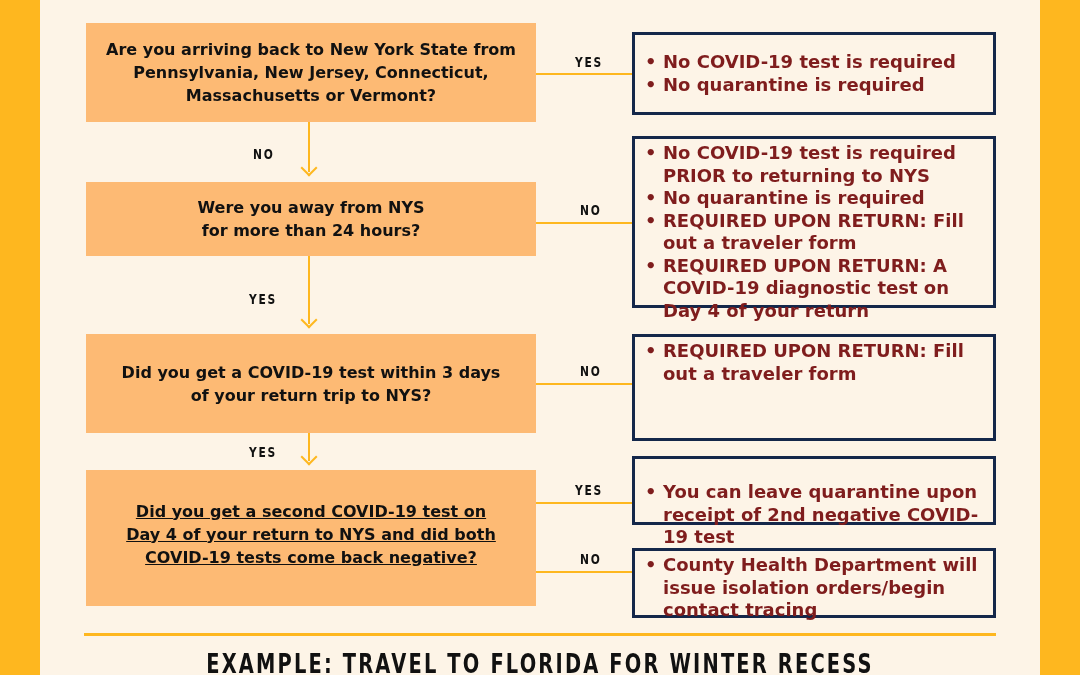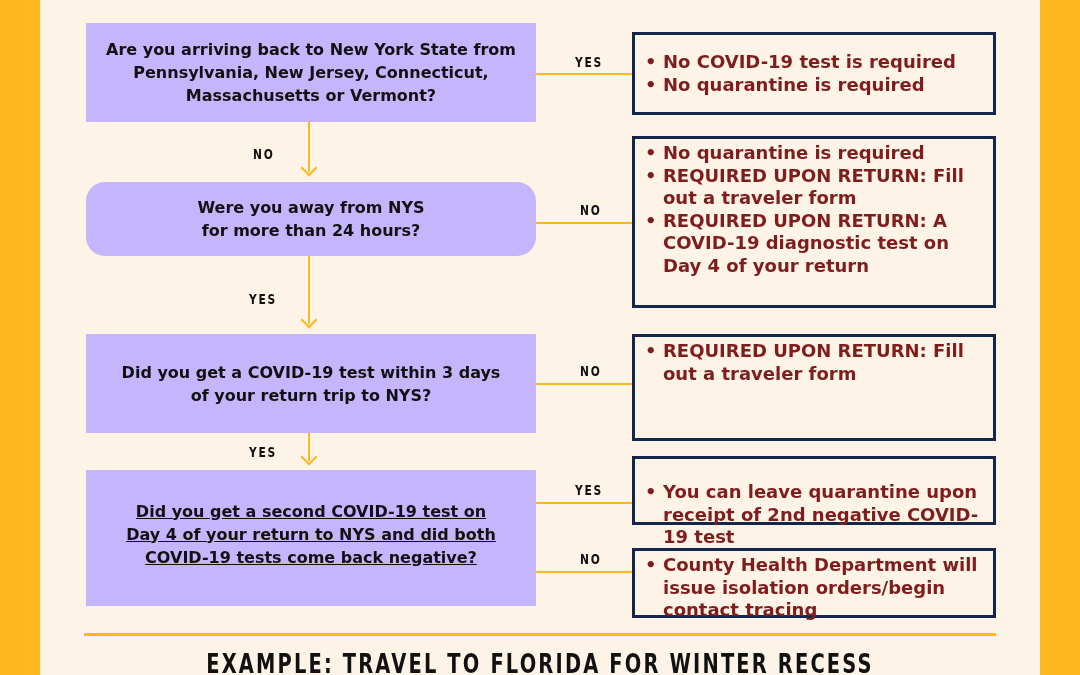--- a/index.html
+++ b/index.html
@@ -1,19 +1,19 @@
 <!DOCTYPE html>
 <html><head>
 <meta charset="utf-8">
 <style>
   html, body { margin:0; padding:0; }
   body { width:1080px; height:675px; overflow:hidden; position:relative; background:#fdf4e7; font-family:"DejaVu Sans", sans-serif; }
   .border-l { position:absolute; left:0; top:0; width:40px; height:675px; background:#feb71f; }
   .border-r { position:absolute; left:1040px; top:0; width:40px; height:675px; background:#feb71f; }
-  .qbox { position:absolute; left:86px; width:450px; background:#c4b5fd; display:flex; align-items:center; justify-content:center; text-align:center; font-weight:bold; font-size:16px; line-height:23px; color:#111; box-sizing:border-box; padding:16px 20px; }
+  .qbox { position:absolute; left:86px; width:450px; background:#fdba74; display:flex; align-items:center; justify-content:center; text-align:center; font-weight:bold; font-size:16px; line-height:23px; color:#111; box-sizing:border-box; padding:16px 20px; }
   .qbox span { white-space:pre-line; }
   .rbox { position:absolute; left:632px; width:364px; border:3px solid #14274a; box-sizing:border-box; background:#fdf4e7; padding:3px 8px 3px 10px; }
   .rbox ul { margin:0; padding:0 0 0 18px; list-style:none; }
   .rbox li { font-weight:bold; font-size:18px; line-height:22.5px; color:#7f1d1d; position:relative; }
   .rbox li::before { content:"•"; position:absolute; left:-18px; top:0; }
   .hline { position:absolute; height:2px; background:#feb71f; }
   .vline { position:absolute; width:2px; background:#feb71f; }
   .arrow { position:absolute; width:12px; height:12px; border-right:2px solid #feb71f; border-bottom:2px solid #feb71f; transform:rotate(45deg); box-sizing:border-box; }
   .lbl { position:absolute; font-family:"DejaVu Sans Condensed","DejaVu Sans", sans-serif; font-weight:bold; font-size:14px; letter-spacing:2px; color:#111; transform:scaleX(0.85); transform-origin:left center; }
   .divider { position:absolute; left:84px; top:633px; width:912px; height:3px; background:#feb71f; }
@@ -23,21 +23,21 @@
 <body>
 
 <div class="border-l"></div>
 <div class="border-r"></div>
 
 <div class="qbox" style="top:23px;height:99px;">
     <span>Are you arriving back to New York State from
 Pennsylvania, New Jersey, Connecticut,
 Massachusetts or Vermont?</span>
   </div>
-<div class="qbox" style="top:182px;height:74px;border-radius:19px;">
+<div class="qbox" style="top:182px;height:74px;">
     <span>Were you away from NYS
 for more than 24 hours?</span>
   </div>
 <div class="qbox" style="top:334px;height:99px;">
     <span>Did you get a COVID-19 test within 3 days
 of your return trip to NYS?</span>
   </div>
 <div class="qbox" style="top:470px;height:136px;padding-top:8px;text-decoration:underline;">
     <span>Did you get a second COVID-19 test on
 Day 4 of your return to NYS and did both
@@ -72,20 +72,21 @@
 <div class="lbl" style="left:580px;top:551px;">NO</div>
 
 <div class="rbox" style="top:32px;height:83px;padding-top:16px;">
   <ul>
     <li>No COVID-19 test is required</li>
     <li>No quarantine is required</li>
   </ul>
 </div>
 <div class="rbox" style="top:136px;height:172px;">
   <ul>
+    <li>No COVID-19 test is required PRIOR to returning to NYS</li>
     <li>No quarantine is required</li>
     <li>REQUIRED UPON RETURN: Fill out a traveler form</li>
     <li>REQUIRED UPON RETURN: A COVID-19 diagnostic test on Day 4 of your return</li>
   </ul>
 </div>
 <div class="rbox" style="top:334px;height:107px;">
   <ul>
     <li>REQUIRED UPON RETURN: Fill out a traveler form</li>
   </ul>
 </div>

